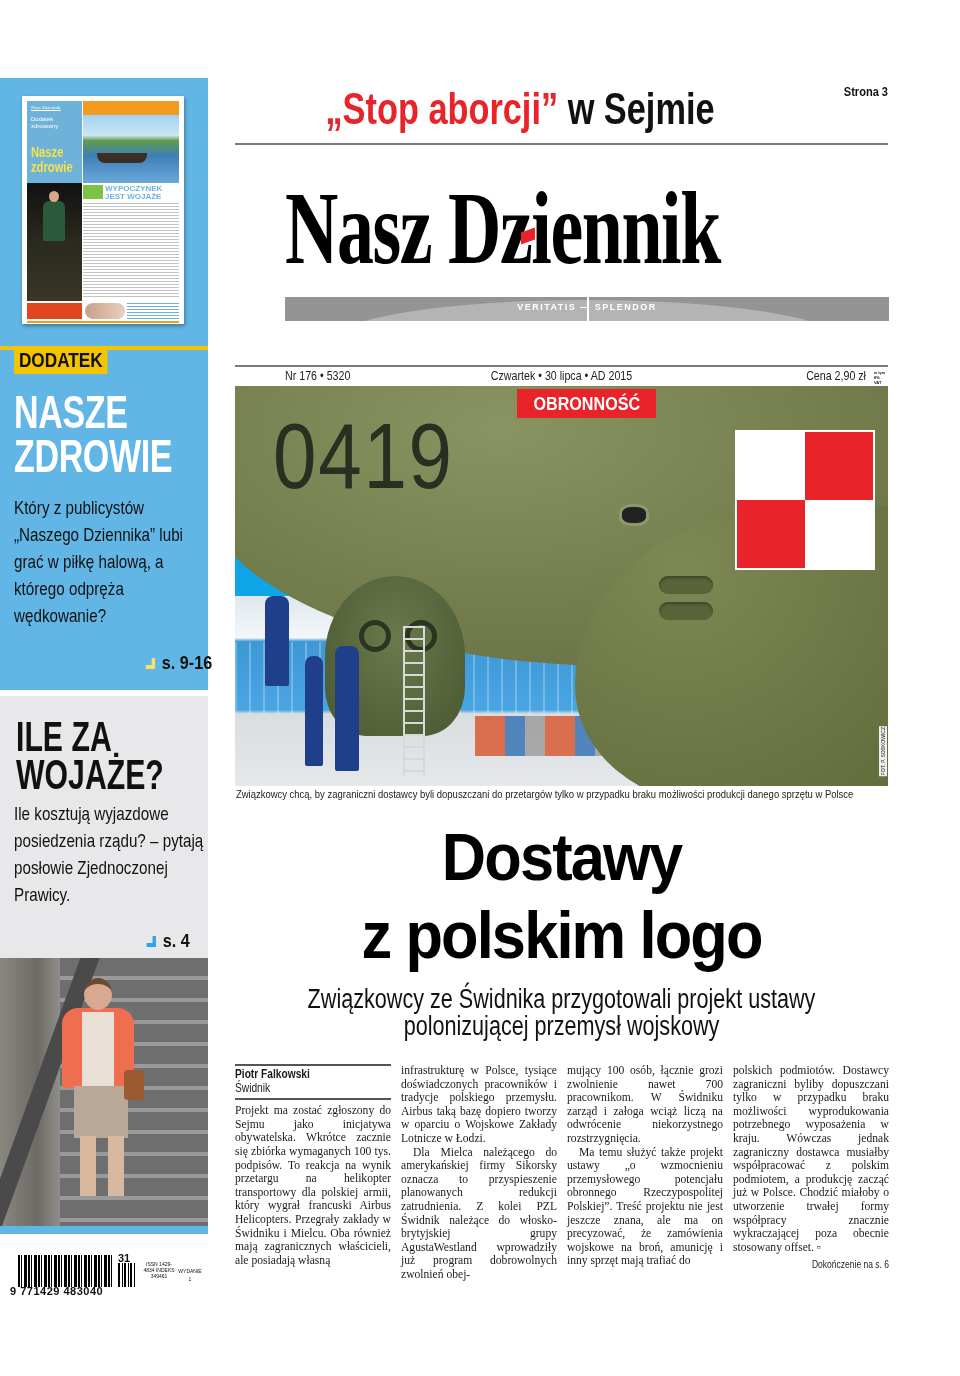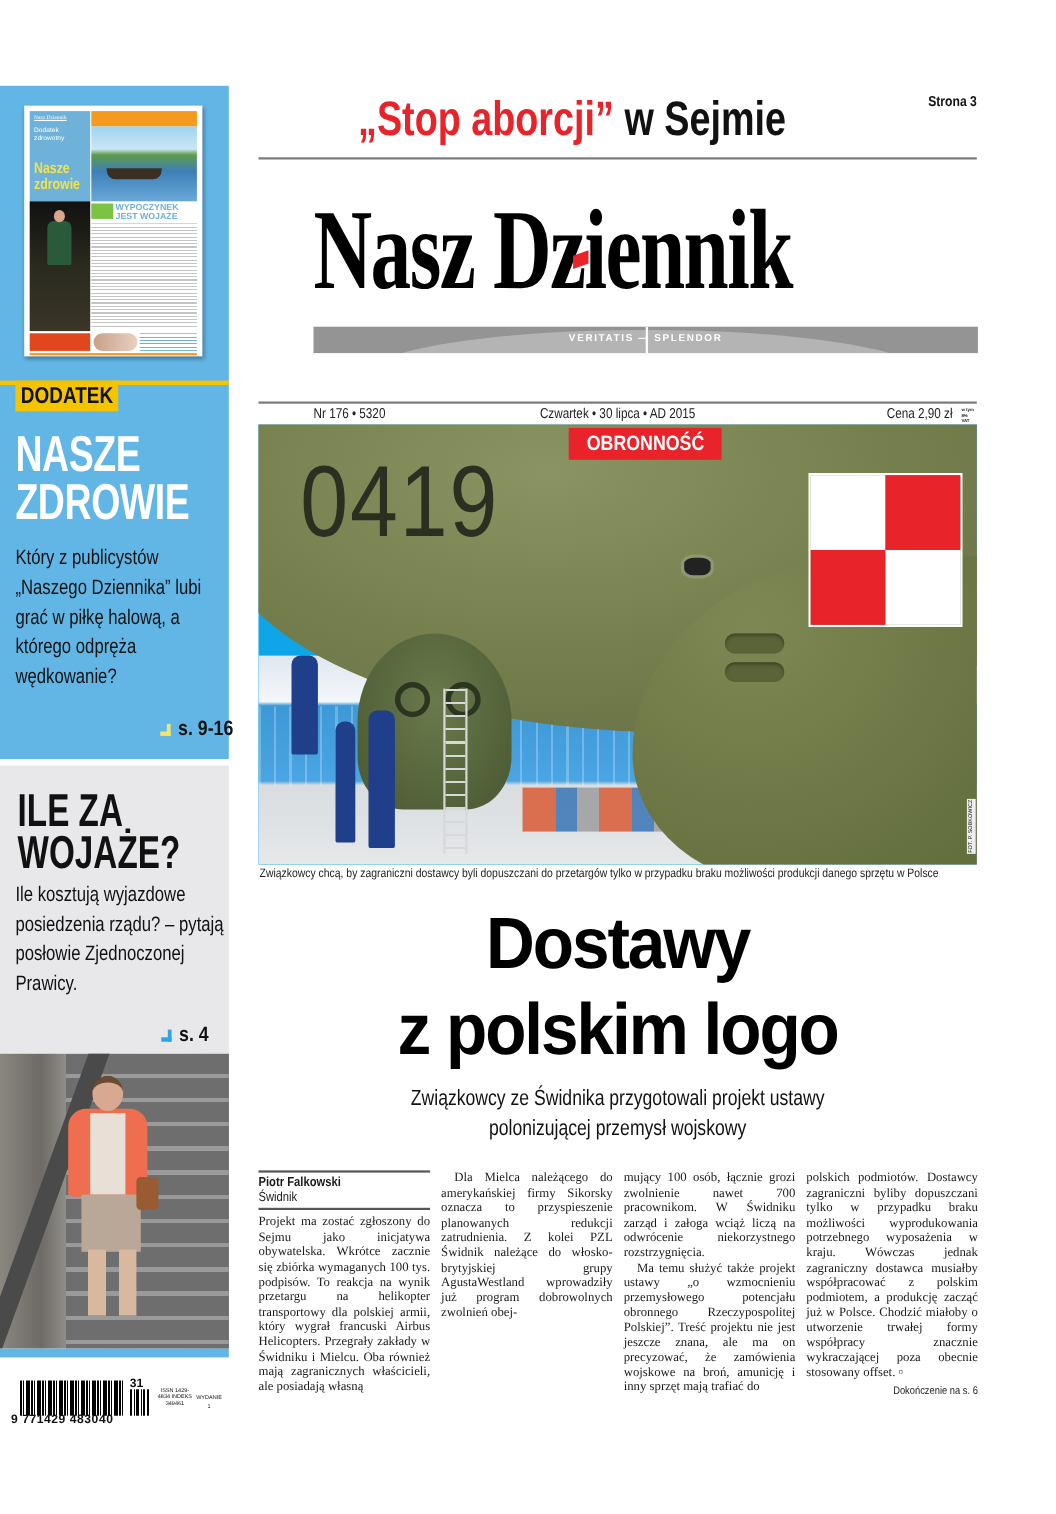--- a/index.html
+++ b/index.html
@@ -112,21 +112,21 @@
   .hero .louver2 { position: absolute; left: 424px; top: 216px; width: 54px; height: 18px; border-radius: 9px; background: #5a6438; box-shadow: inset 0 2px 3px #3d4528; }
   .hero .credit { position: absolute; right: 1px; top: 340px; font-size: 5px; color: #111; background: #eee; writing-mode: vertical-rl; transform: rotate(180deg); padding: 1px; }
 
   .section-badge { position: absolute; left: 517px; top: 389px; width: 139px; height: 29px; background: #e8232a; color: #fff; font-weight: bold; font-size: 19px; line-height: 29px; text-align: center; }
   .section-badge span { display: inline-block; transform: scaleX(0.85); }
 
   .caption { position: absolute; left: 236px; top: 788px; width: 660px; font-size: 11px; line-height: 13px; color: #222; transform: scaleX(0.86); transform-origin: left; white-space: nowrap; }
 
   .main-headline { position: absolute; left: 235px; top: 818px; width: 653px; text-align: center; font-weight: bold; font-size: 66px; line-height: 78px; color: #000000; letter-spacing: -2px; }
   .main-headline span { display: block; transform: scaleX(0.93); }
-  .subhead { position: absolute; left: 235px; top: 986px; width: 653px; text-align: center; font-size: 20px; line-height: 27px; color: #111; }
+  .subhead { position: absolute; left: 235px; top: 986px; width: 653px; text-align: center; font-size: 27px; line-height: 27px; color: #111; }
   .subhead span { display: block; transform: scaleX(0.8); }
 
   
   .art-col { position: absolute; top: 1064px; width: 156px; font-family: "Liberation Serif", serif; font-size: 11.6px; line-height: 13.6px; color: #1a1a1a; text-align: justify; hyphens: auto; }
   .c1 { left: 235px; }
   .c2 { left: 401px; }
   .c3 { left: 567px; }
   .c4 { left: 733px; }
   .byline-box { border-top: 2px solid #555; border-bottom: 2px solid #555; padding: 2px 0 3px; margin-bottom: 4px; font-family: "Liberation Sans", sans-serif; }
   .byline-name { font-weight: bold; font-size: 12px; transform: scaleX(0.85); transform-origin: left; display: block; }
@@ -260,20 +260,21 @@
 </div>
 
 <div class="art-col c1">
   <div class="byline-box">
     <span class="byline-name">Piotr Falkowski</span>
     <span class="byline-place">Świdnik</span>
   </div>
   <p>Projekt ma zostać zgłoszony do Sejmu jako inicjatywa obywatelska. Wkrótce zacznie się zbiórka wymaganych 100 tys. podpisów. To reakcja na wynik przetargu na helikopter transportowy dla polskiej armii, który wygrał francuski Airbus Helicopters. Przegrały zakłady w Świdniku i Mielcu. Oba również mają zagranicznych właścicieli, ale posiadają własną</p>
 </div>
 <div class="art-col c2">
+  <p>infrastrukturę w Polsce, tysiące doświadczonych pracowników i tradycje polskiego przemysłu. Airbus taką bazę dopiero tworzy w oparciu o Wojskowe Zakłady Lotnicze w Łodzi.</p>
   <p class="indent">Dla Mielca należącego do amerykańskiej firmy Sikorsky oznacza to przyspieszenie planowanych redukcji zatrudnienia. Z kolei PZL Świdnik należące do włosko-brytyjskiej grupy AgustaWestland wprowadziły już program dobrowolnych zwolnień obej-</p>
 </div>
 <div class="art-col c3">
   <p>mujący 100 osób, łącznie grozi zwolnienie nawet 700 pracownikom. W Świdniku zarząd i załoga wciąż liczą na odwrócenie niekorzystnego rozstrzygnięcia.</p>
   <p class="indent">Ma temu służyć także projekt ustawy „o wzmocnieniu przemysłowego potencjału obronnego Rzeczypospolitej Polskiej”. Treść projektu nie jest jeszcze znana, ale ma on precyzować, że zamówienia wojskowe na broń, amunicję i inny sprzęt mają trafiać do</p>
 </div>
 <div class="art-col c4">
   <p>polskich podmiotów. Dostawcy zagraniczni byliby dopuszczani tylko w przypadku braku możliwości wyprodukowania potrzebnego wyposażenia w kraju. Wówczas jednak zagraniczny dostawca musiałby współpracować z polskim podmiotem, a produkcję zacząć już w Polsce. Chodzić miałoby o utworzenie trwałej formy współpracy znacznie wykraczającej poza obecnie stosowany offset. ▫</p>
   <span class="cont">Dokończenie na s. 6</span>
 </div>

